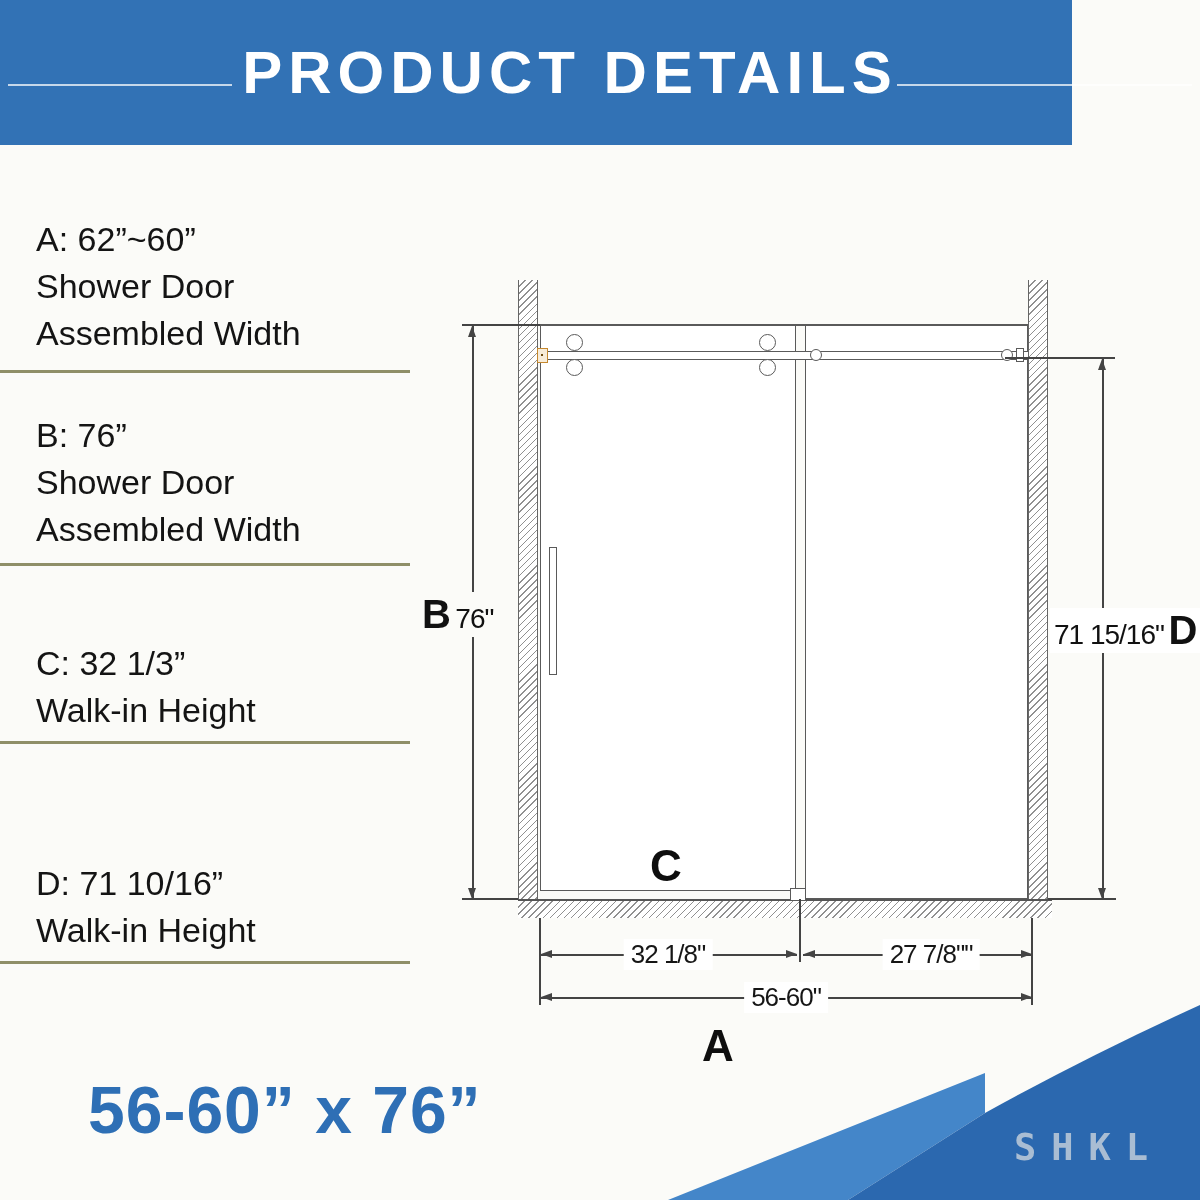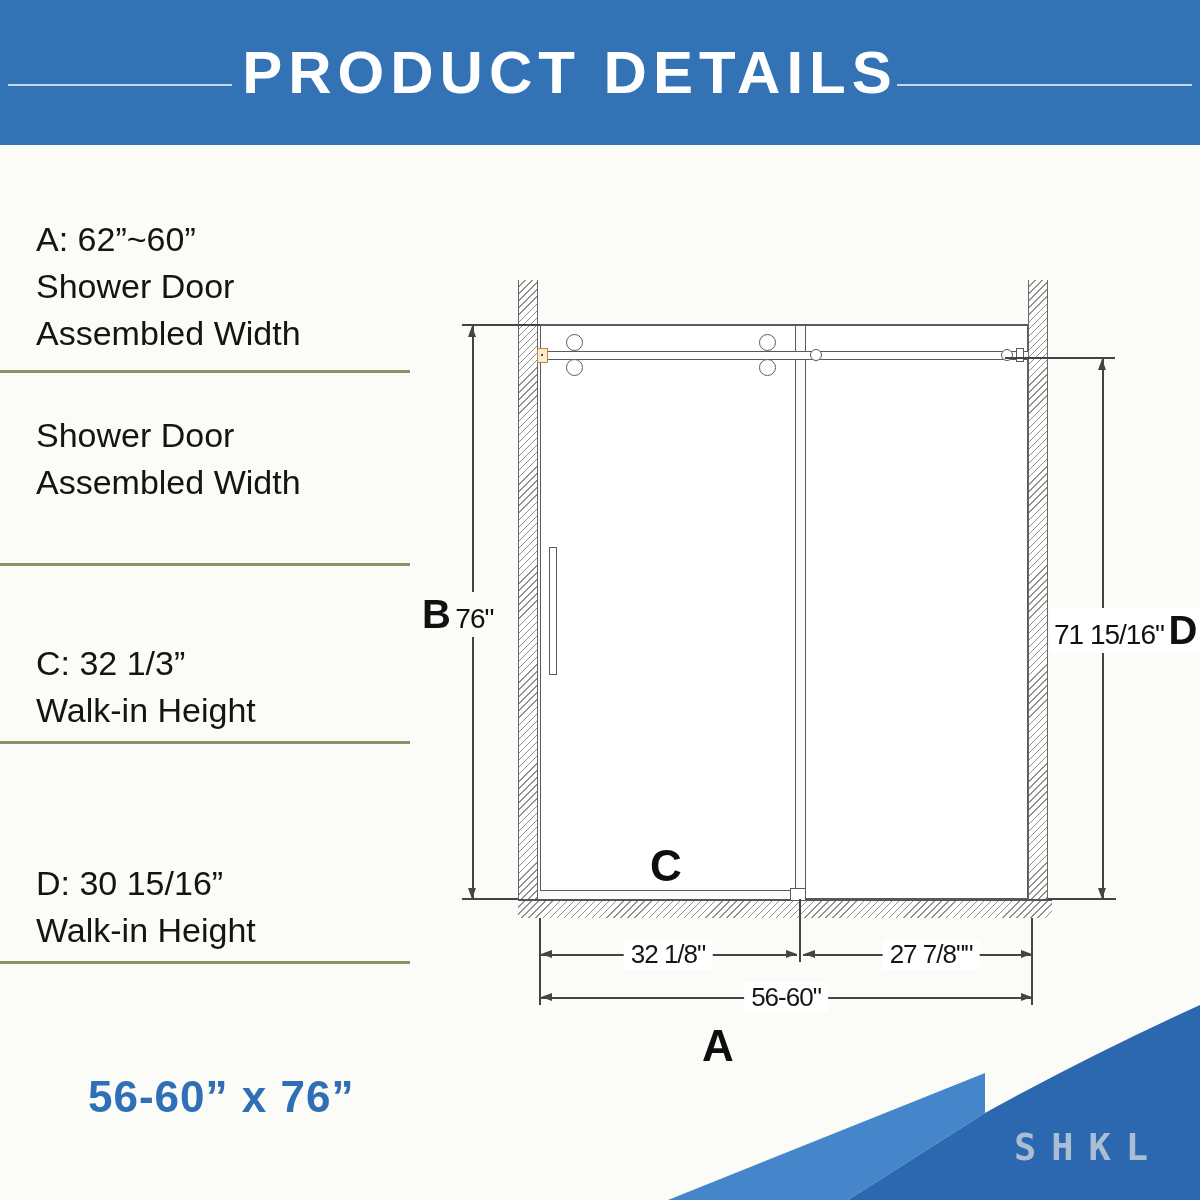--- a/index.html
+++ b/index.html
@@ -15,21 +15,21 @@
   }
   *{box-sizing:border-box;margin:0;padding:0;}
   html,body{width:1200px;height:1200px;}
   body{
     position:relative;width:1200px;height:1200px;overflow:hidden;
     background:#fbfbf8;font-family:"Liberation Sans","DejaVu Sans",sans-serif;color:#111;
   }
   .abs{position:absolute;}
 
   
-  .banner{left:0;top:0;width:1200px;height:145px;background:var(--banner-blue);}
+  .banner{left:0;top:0;width:1072px;height:145px;background:var(--banner-blue);}
   .banner-title{left:180px;top:38px;width:780px;text-align:center;color:#fff;
     font-size:60px;font-weight:bold;letter-spacing:6px;white-space:nowrap;}
   .banner-line{height:2px;background:rgba(255,255,255,.72);top:84px;}
   .banner-line.l{left:8px;width:224px;}
   .banner-line.r{left:897px;width:295px;}
 
   
   .spec{left:36px;font-size:34px;line-height:47px;color:#141414;}
   .spec-a{top:216px;} .spec-b{top:412px;} .spec-c{top:640px;} .spec-d{top:860px;}
   .divider{left:0;width:410px;height:3px;background:var(--divider-olive);}
@@ -98,21 +98,21 @@
 
   .letter{font-weight:bold;color:#0e0e0e;}
   .letter-c{left:650px;top:841px;font-size:44px;}
   .letter-a{left:702px;top:1021px;font-size:44px;}
   .blabel{left:418px;top:592px;background:#fbfbf8;padding:0 4px;white-space:nowrap;}
   .blabel b{font-size:40px;} .blabel span{font-size:28px;letter-spacing:-1px;}
   .dlabel{left:1050px;top:608px;background:#fff;padding:0 4px;white-space:nowrap;}
   .dlabel span{font-size:28px;letter-spacing:-1px;} .dlabel b{font-size:40px;}
 
   
-  .size-text{left:88px;top:1072px;font-size:44px;font-weight:bold;color:var(--text-blue);
+  .size-text{left:88px;top:1072px;font-size:66px;font-weight:bold;color:var(--text-blue);
     letter-spacing:1px;white-space:nowrap;}
   .swoosh{left:0;top:0;width:1200px;height:1200px;pointer-events:none;}
   .brand{left:1014px;top:1126px;font-family:"DejaVu Sans Mono","Liberation Mono",monospace;
     font-weight:bold;font-size:37px;letter-spacing:15px;color:var(--brand-letters);z-index:5;}
 </style>
 </head>
 <body>
 
 <div class="abs banner">
   <div class="abs banner-line l"></div>
@@ -121,33 +121,34 @@
 </div>
 
 <div class="abs spec spec-a">
   <div>A: 62”~60”</div>
   <div>Shower Door</div>
   <div>Assembled Width</div>
 </div>
 <div class="abs divider div1"></div>
 
 <div class="abs spec spec-b">
+  <div>B: 76”</div>
   <div>Shower Door</div>
   <div>Assembled Width</div>
 </div>
 <div class="abs divider div2"></div>
 
 <div class="abs spec spec-c">
   <div>C: 32 1/3”</div>
   <div>Walk-in Height</div>
 </div>
 <div class="abs divider div3"></div>
 
 <div class="abs spec spec-d">
-  <div>D: 30 15/16”</div>
+  <div>D: 71 10/16”</div>
   <div>Walk-in Height</div>
 </div>
 <div class="abs divider div4"></div>
 
 <div class="abs">
 
   <div class="abs hatch wall wall-left"></div>
   <div class="abs hatch wall wall-right"></div>
   <div class="abs hatch floor"></div>
 

